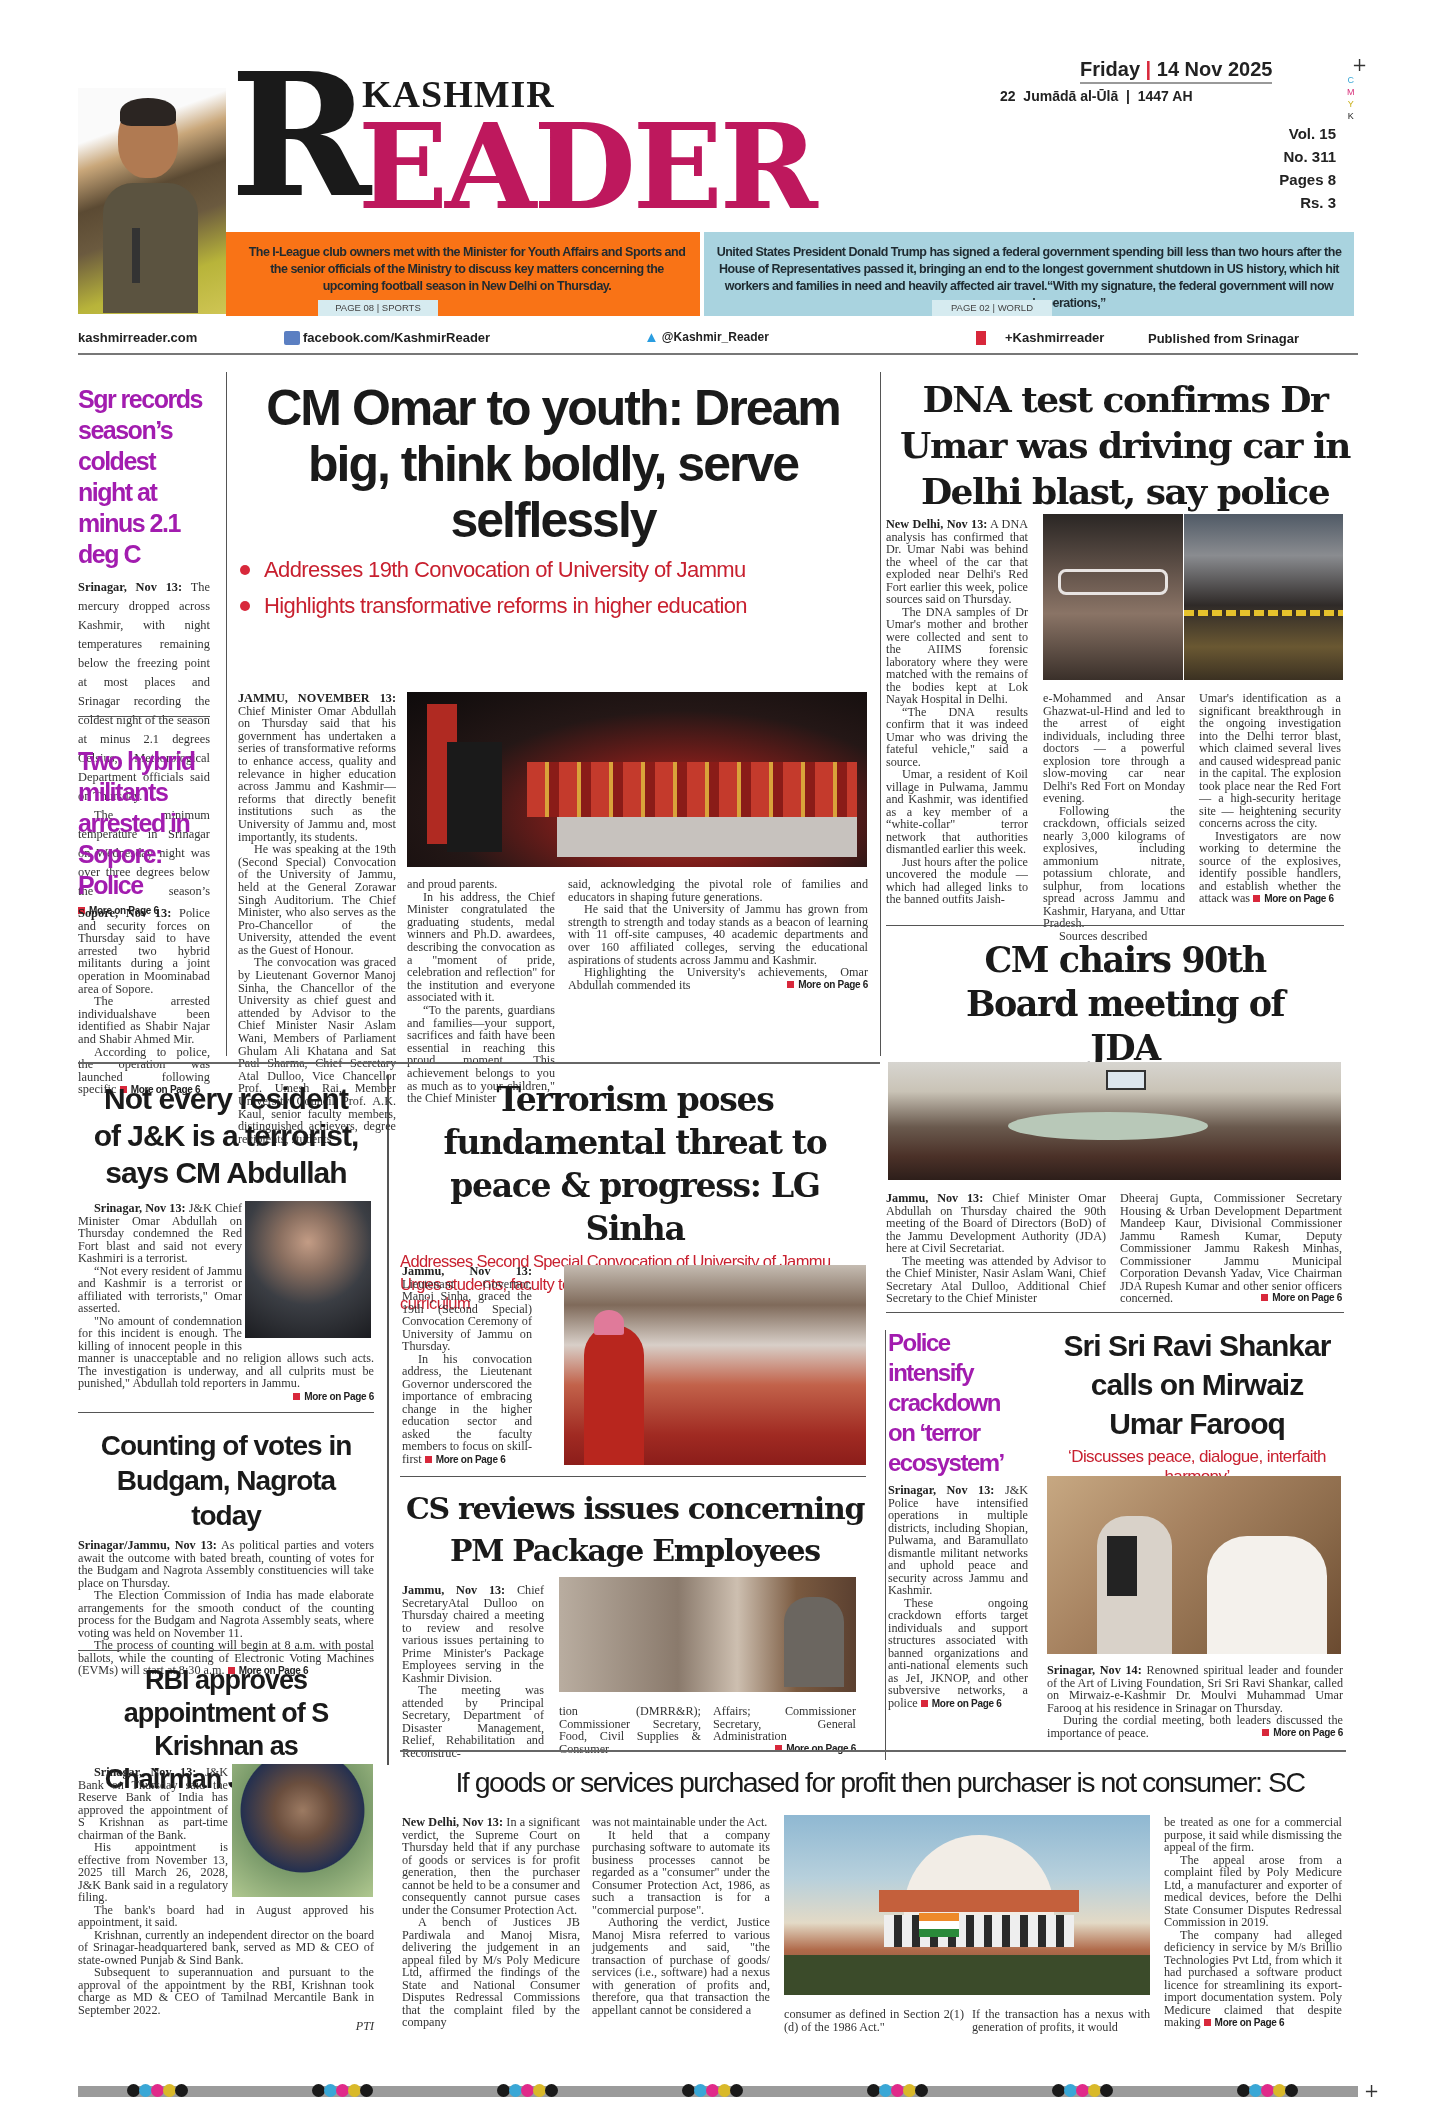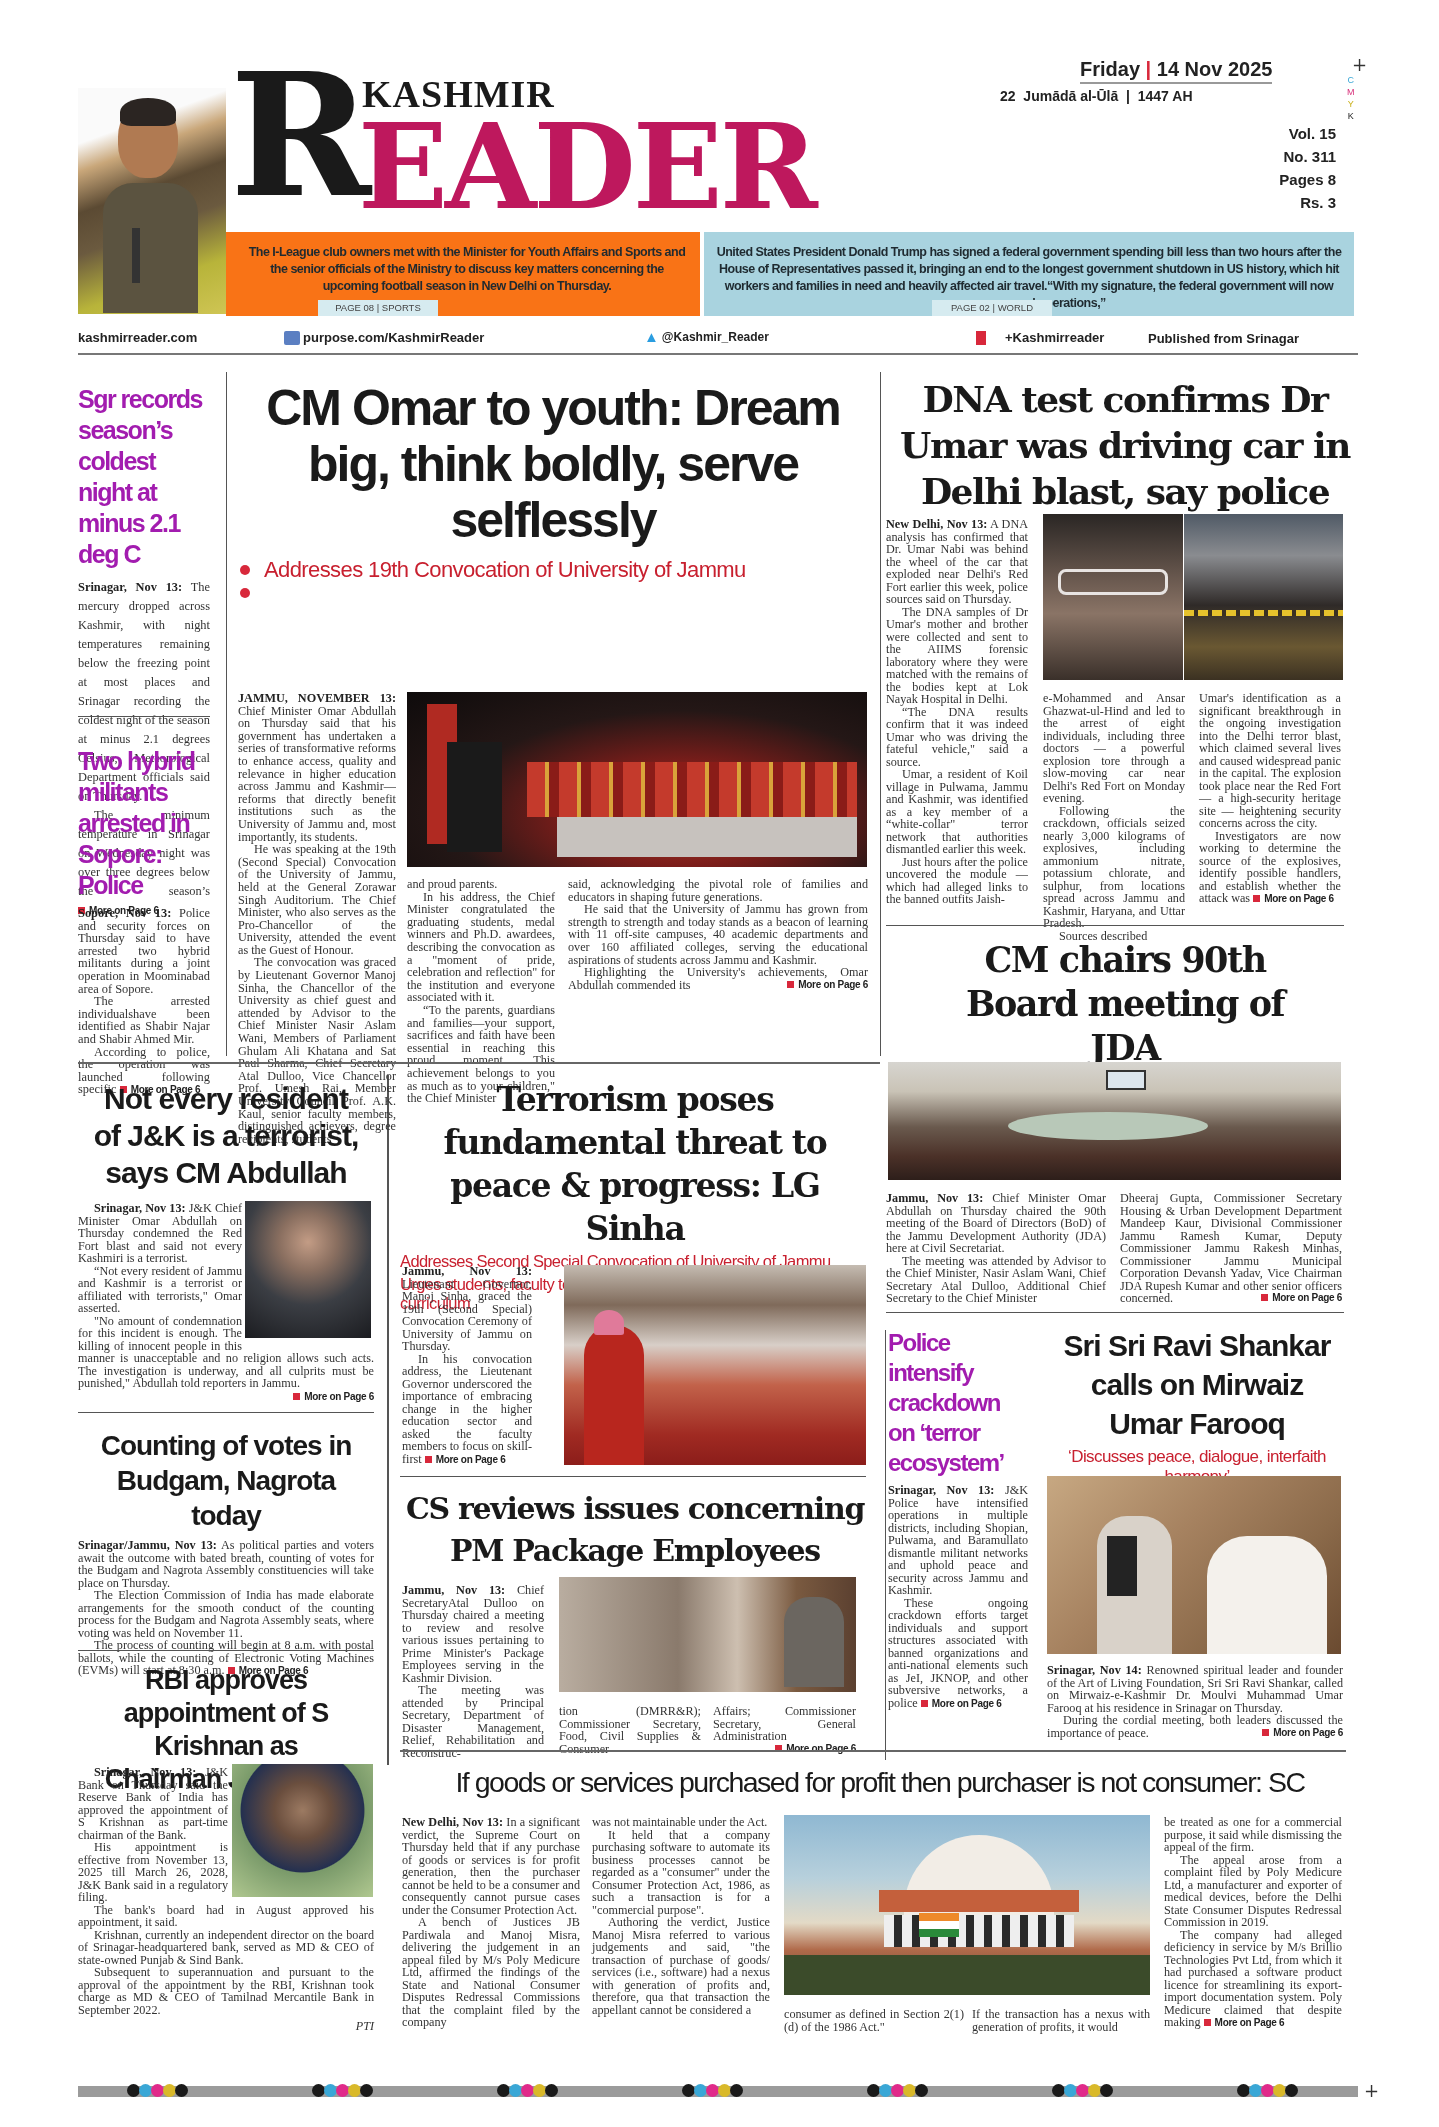--- a/index.html
+++ b/index.html
@@ -64,21 +64,21 @@
 </div>
 <div class="abs" style="left:704px;top:232px;width:650px;height:84px;background:#a9d3df">
   <div class="sans" style="padding:12px 8px 0 8px;font-size:12.5px;font-weight:bold;line-height:17px;text-align:center;color:#1f2a30;letter-spacing:-.5px">United States President Donald Trump has signed a federal government spending bill less than two hours after the House of Representatives passed it, bringing an end to the longest government shutdown in US history, which hit workers and families in need and heavily affected air travel.“With my signature, the federal government will now resume normal operations,”</div>
   <div class="sans" style="position:absolute;left:228px;bottom:0;width:120px;height:16px;background:#d6ebf0;font-size:9.5px;text-align:center;line-height:16px;color:#444">PAGE 02 | WORLD</div>
 </div>
 
 <div class="abs sans" style="left:78px;top:328px;width:1280px;height:22px;font-size:13px;font-weight:bold;color:#222">
   <span class="abs" style="left:0;top:2px">kashmirreader.com</span>
   <span class="abs" style="left:206px;top:2px;display:flex;gap:3px;align-items:center">
     <span style="display:inline-block;width:16px;height:14px;background:#5b7fc2;border-radius:2px"></span>
-    <span>purpose.com/KashmirReader</span>
+    <span>facebook.com/KashmirReader</span>
   </span>
   <span class="abs" style="left:566px;top:0;display:flex;gap:3px;align-items:center">
     <span style="color:#2a9de0;font-size:15px">▲</span>
     <span style="font-size:12px">@Kashmir_Reader</span>
   </span>
   <span class="abs" style="left:898px;top:2px;display:flex;gap:19px;align-items:center">
     <span style="display:inline-block;width:10px;height:14px;background:#d8283b"></span>
     <span>+Kashmirreader</span>
   </span>
   <span class="abs" style="left:1070px;top:3px">Published from Srinagar</span>
@@ -110,20 +110,21 @@
 
 <div class="abs" style="left:238px;top:380px;width:630px">
   <div class="hl" style="font-size:50px;line-height:56px;letter-spacing:-2px;padding:0 10px">CM Omar to youth: Dream big, think boldly, serve selflessly</div>
   <div style="margin-top:4px;padding-left:2px">
     <div class="bullet red">
         <i></i>
         <span style="font-size:22px">Addresses 19th Convocation of University of Jammu</span>
       </div>
     <div class="bullet red">
         <i></i>
+        <span style="font-size:22px">Highlights transformative reforms in higher education</span>
       </div>
   </div>
 </div>
 <div class="abs body" style="left:238px;top:692px;width:158px;font-size:12.2px;line-height:12.6px">
   <p><b>JAMMU, NOVEMBER 13:</b><span> Chief Minister Omar Abdullah on Thursday said that his government has undertaken a series of transformative reforms to enhance access, quality and relevance in higher education across Jammu and Kashmir—reforms that directly benefit institutions such as the University of Jammu and, most importantly, its students.</span></p>
   <p>He was speaking at the 19th (Second Special) Convocation of the University of Jammu, held at the General Zorawar Singh Auditorium. The Chief Minister, who also serves as the Pro-Chancellor of the University, attended the event as the Guest of Honour.</p>
   <p>The convocation was graced by Lieutenant Governor Manoj Sinha, the Chancellor of the University as chief guest and attended by Advisor to the Chief Minister Nasir Aslam Wani, Members of Parliament Ghulam Ali Khatana and Sat Paul Sharma, Chief Secretary Atal Dulloo, Vice Chancellor Prof. Umesh Rai, Member University Council Prof. A.K. Kaul, senior faculty members, distinguished achievers, degree recipients, students</p>
 </div>
 <div class="photo" style="left:407px;top:692px;width:460px;height:175px;background:radial-gradient(ellipse at 60% 70%,#b33a2a 0%,#7a1d1a 30%,#241716 60%,#0e0b0b 100%)">
   <div style="position:absolute;left:20px;top:12px;width:30px;height:140px;background:#b02a22"></div>

